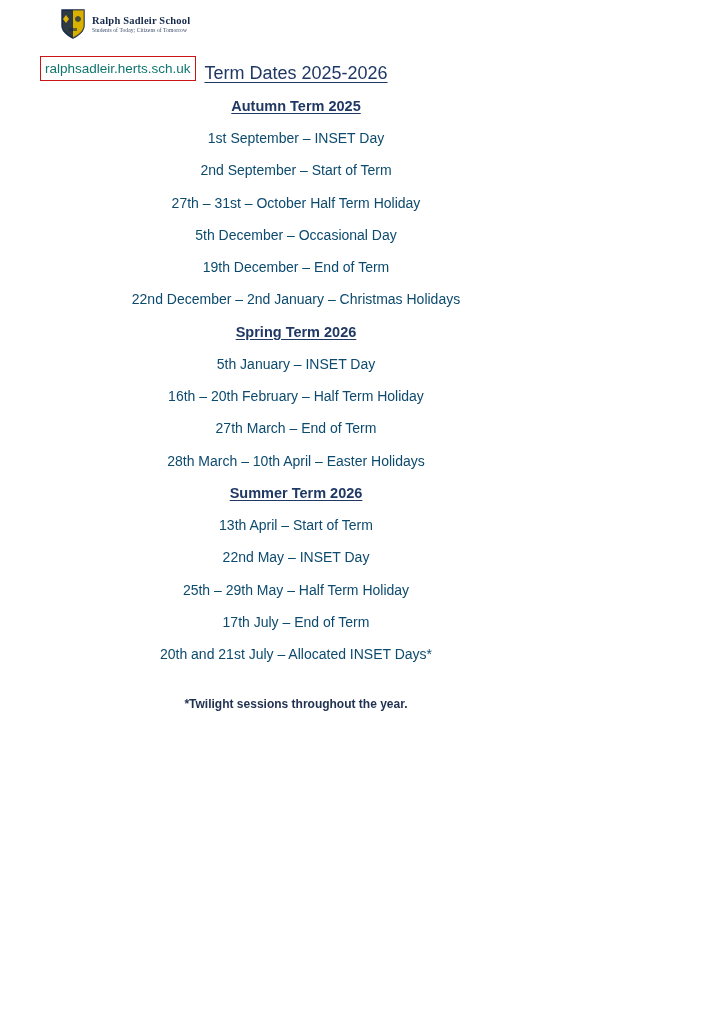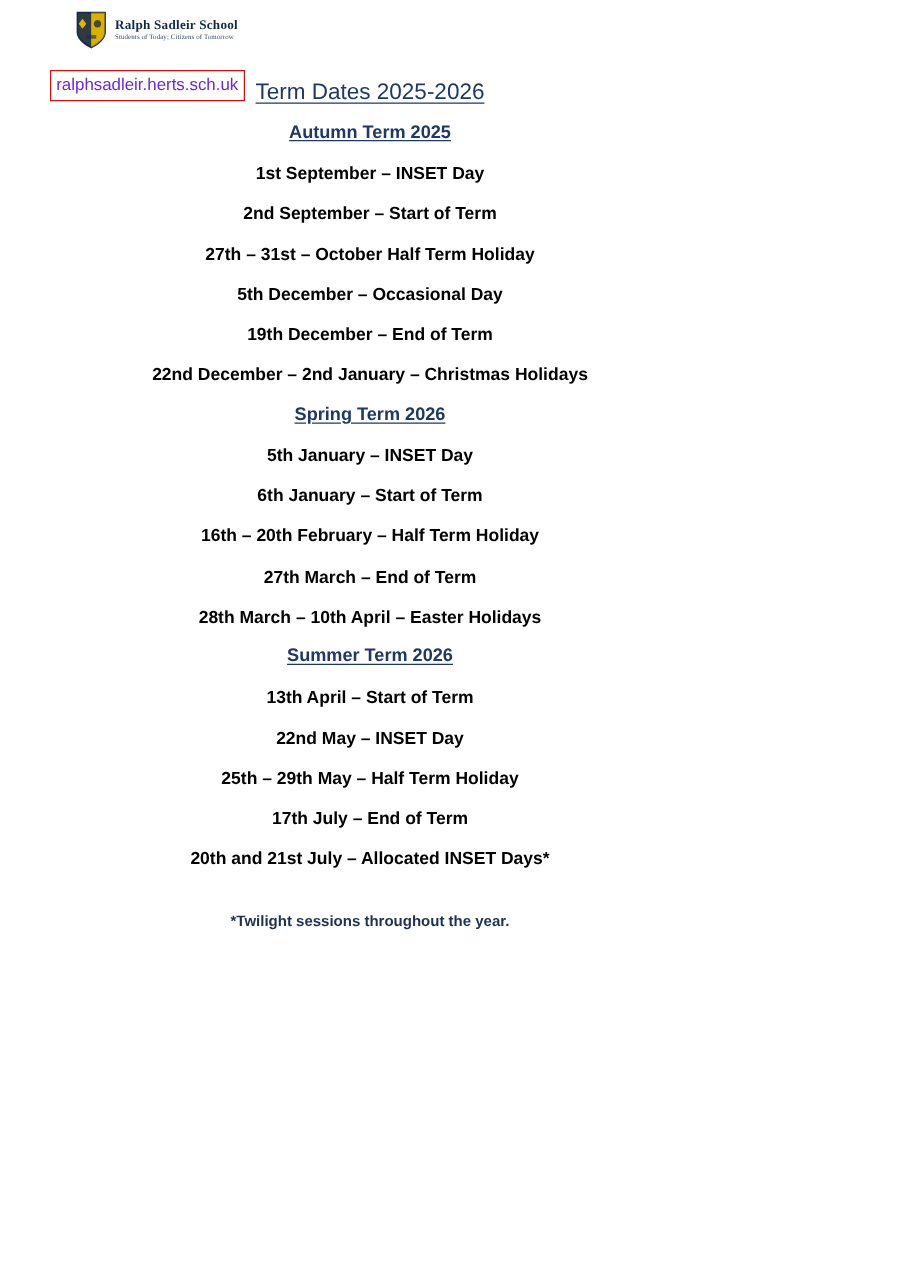--- a/index.html
+++ b/index.html
@@ -65,21 +65,21 @@
     position: absolute;
     top: 56px;
     left: 40px;
     border: 1.5px solid #cc1414;
     padding: 2px 4px 3px 4px;
     background: #ffffff;
   }
   .url-text {
     font-family: "Liberation Sans", sans-serif;
     font-size: 13.5px;
-    color: #6d28d9;
+    color: #0f766e;
     white-space: nowrap;
   }
 
   
   .doc {
     position: absolute;
     top: 58px;
     left: 0;
     width: 592px;
     text-align: center;
@@ -101,23 +101,23 @@
     font-weight: bold;
     color: #1f3864;
     text-decoration: underline;
     text-underline-offset: 2px;
     line-height: 32px;
     margin-top: 0;
   }
 
   .line {
     font-size: 14px;
-    color: #000000;
+    color: #0c4a6e;
     line-height: 32.3px;
-    font-weight: bold;
+    font-weight: normal;
   }
 
   .footnote {
     font-size: 12px;
     color: #1f3050;
     font-weight: bold;
     line-height: 32px;
     margin-top: 18px;
   }
 </style>
@@ -153,21 +153,20 @@
     <div class="term-heading">Autumn Term 2025</div>
     <div class="line">1st September – INSET Day</div>
     <div class="line">2nd September – Start of Term</div>
     <div class="line">27th – 31st – October Half Term Holiday</div>
     <div class="line">5th December – Occasional Day</div>
     <div class="line">19th December – End of Term</div>
     <div class="line">22nd December – 2nd January – Christmas Holidays</div>
 
     <div class="term-heading">Spring Term 2026</div>
     <div class="line">5th January – INSET Day</div>
-    <div class="line">6th January – Start of Term</div>
     <div class="line">16th – 20th February – Half Term Holiday</div>
     <div class="line">27th March – End of Term</div>
     <div class="line">28th March – 10th April – Easter Holidays</div>
 
     <div class="term-heading">Summer Term 2026</div>
     <div class="line">13th April – Start of Term</div>
     <div class="line">22nd May – INSET Day</div>
     <div class="line">25th – 29th May – Half Term Holiday</div>
     <div class="line">17th July – End of Term</div>
     <div class="line">20th and 21st July – Allocated INSET Days*</div>

